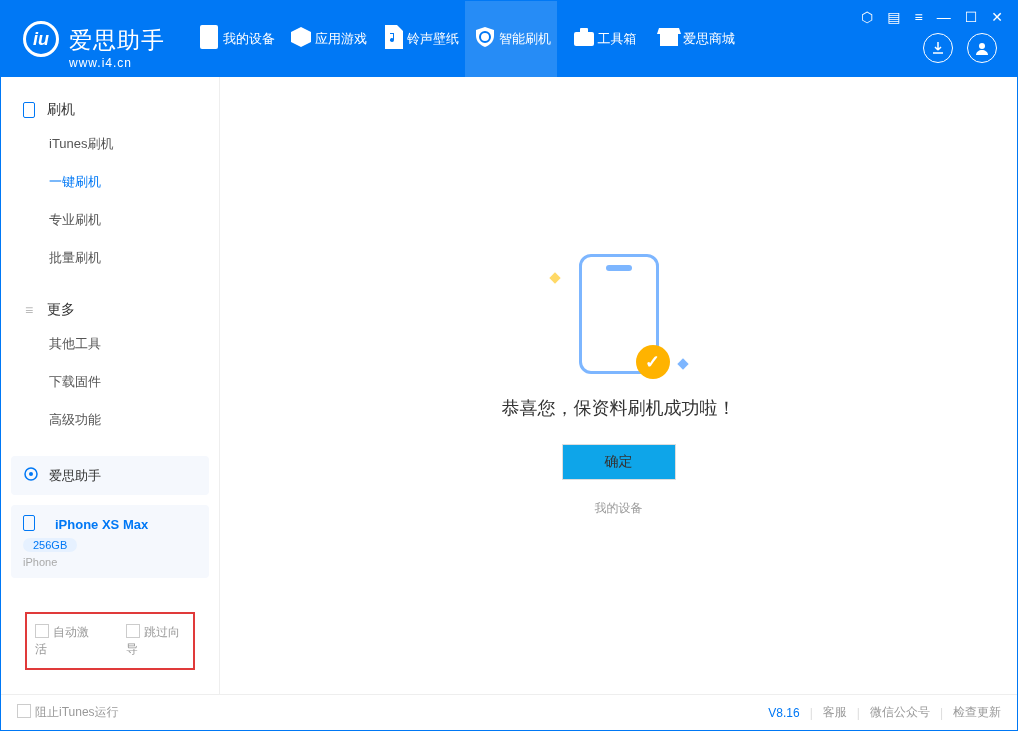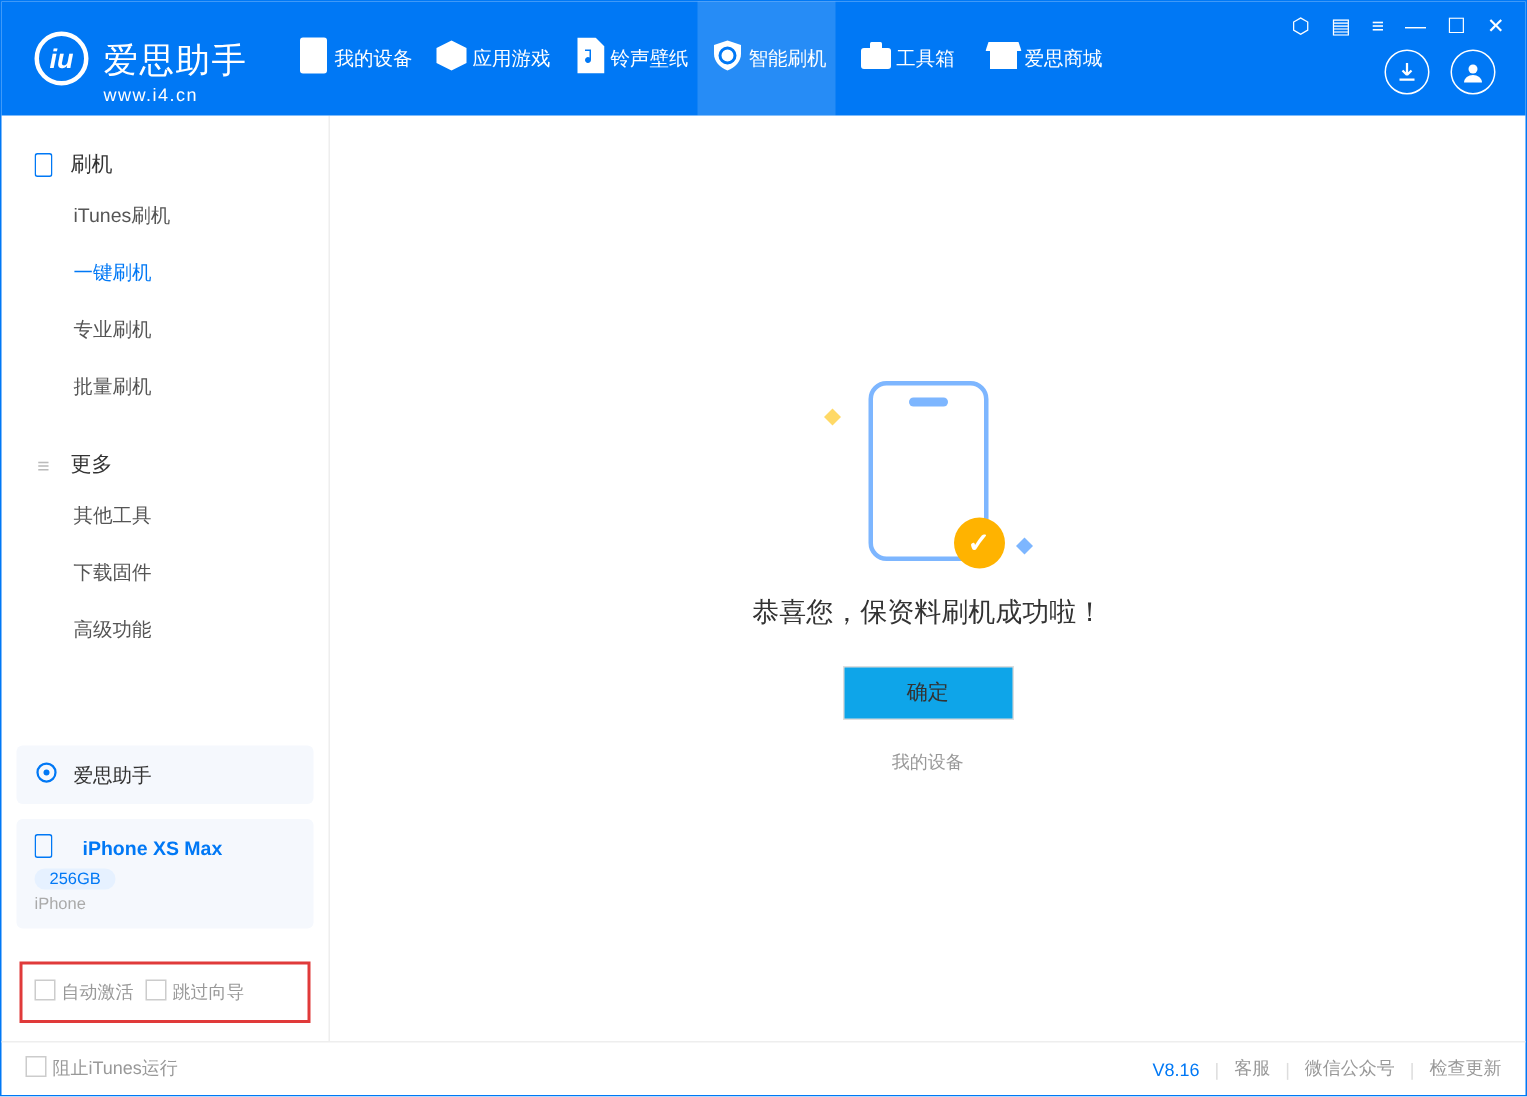--- a/index.html
+++ b/index.html
@@ -25,21 +25,21 @@
 .side-title { display: flex; align-items: center; padding: 6px 20px; color: #333; font-size: 14px; }
 .side-title .ico { width: 16px; height: 16px; margin-right: 10px; display: flex; align-items: center; justify-content: center; }
 .side-sub { padding: 10px 20px 10px 48px; font-size: 13px; color: #555; cursor: pointer; }
 .side-sub.active { color: #0078f5; }
 .side-device-area { margin-top: auto; padding: 0 10px 10px; }
 .device-card { background: #f5f8fd; border-radius: 4px; padding: 10px 12px; margin-bottom: 10px; font-size: 13px; color: #333; display: flex; align-items: center; gap: 10px; }
 .device-card2 { background: #f5f8fd; border-radius: 4px; padding: 10px 12px; font-size: 13px; color: #333; }
 .device-card2 .dname { color: #0078f5; font-weight: 600; display: flex; align-items: center; gap: 20px; }
 .badge { display: inline-block; background: #e6f1ff; color: #0078f5; border-radius: 10px; padding: 1px 10px; font-size: 11px; margin-top: 4px; }
 .device-card2 .dtype { color: #aaa; font-size: 11px; margin-top: 4px; }
-.red-box { border: 2px solid #e03a3a; margin: 12px; padding: 10px 8px; display: flex; gap: 8px; align-items: center; font-size: 12px; color: #999; }
+.red-box { border: 2px solid #e03a3a; margin: 24px; padding: 10px 8px; display: flex; gap: 32px; align-items: center; font-size: 12px; color: #999; }
 .chk { width: 14px; height: 14px; border: 1px solid #ccc; display: inline-block; margin-right: 4px; vertical-align: -2px; }
 .main { flex: 1; display: flex; flex-direction: column; align-items: center; justify-content: center; position: relative; }
 .phone-illus { width: 80px; height: 120px; border: 3px solid #7db6ff; border-radius: 12px; position: relative; margin-bottom: 22px; }
 .phone-illus::before { content: ""; position: absolute; top: 8px; left: 50%; transform: translateX(-50%); width: 26px; height: 6px; background: #7db6ff; border-radius: 3px; }
 .checkcircle { position: absolute; right: -14px; bottom: -8px; width: 34px; height: 34px; background: #ffb300; border-radius: 50%; display: flex; align-items: center; justify-content: center; color: #fff; font-size: 18px; font-weight: bold; }
 .sparkle { position: absolute; width: 8px; height: 8px; background: #ffd966; transform: rotate(45deg); }
 .sparkle.s1 { left: -28px; top: 20px; }
 .sparkle.s2 { right: -28px; bottom: 28px; background: #7db6ff; }
 .success-text { font-size: 18px; color: #333; margin-bottom: 24px; }
 .ok-btn { border: 1px solid #ddd; background: #0ea5e9; padding: 8px 42px; font-size: 14px; color: #333; cursor: pointer; margin-bottom: 20px; }

